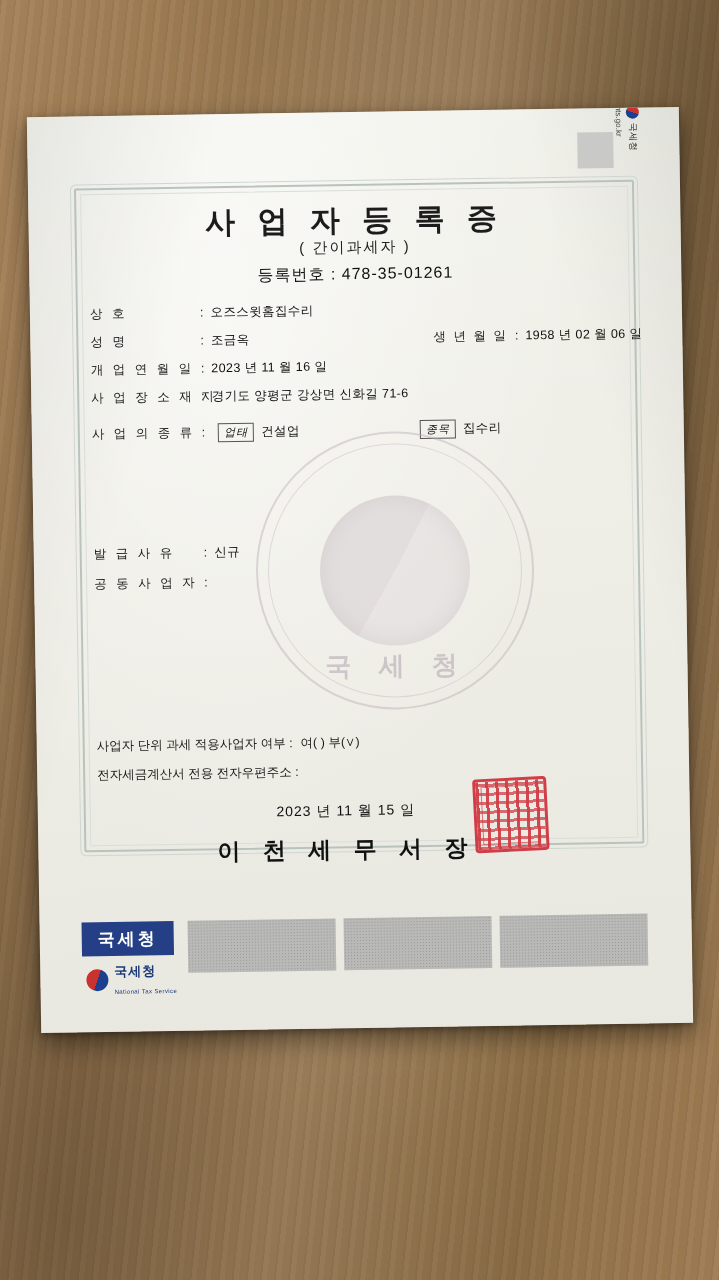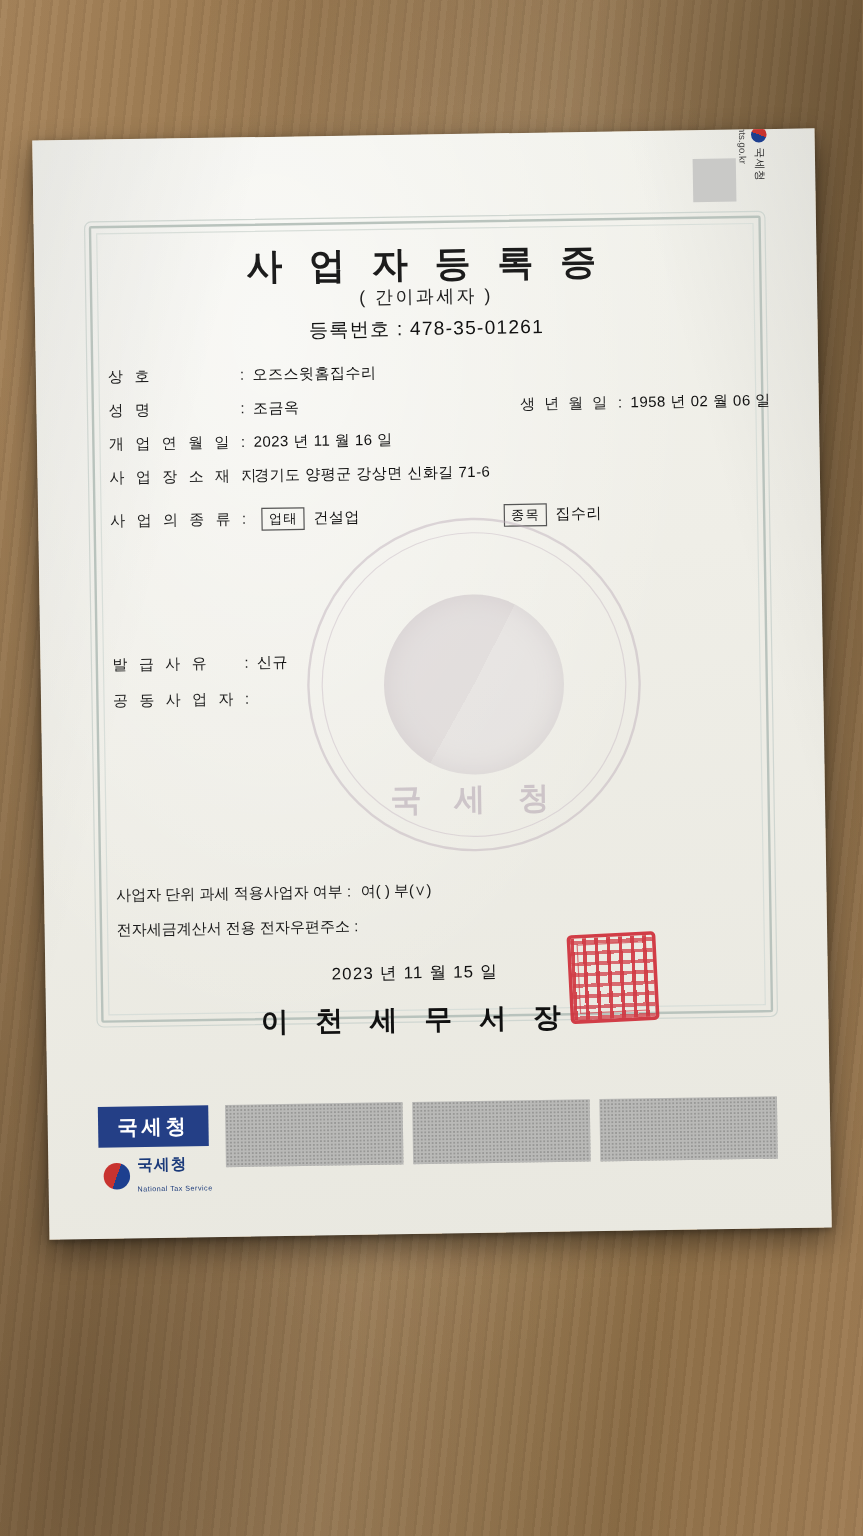--- a/index.html
+++ b/index.html
@@ -97,21 +97,21 @@
   .lbl{letter-spacing:3px;color:#1d1d1d;}
   .lbl.w2{width:110px;}
   .colon{padding:0 7px 0 0;}
   .val{letter-spacing:0.4px;color:#111;}
   .spacer{flex:0 0 auto;}
   .right-group{margin-left:auto;display:flex;align-items:baseline;}
   .right-group .lbl{letter-spacing:2px;}
 
   .biztype{margin-top:18px;display:flex;align-items:center;font-size:12.5px;}
   .boxed{
-    border:1px solid #555;padding:1px 5px;font-size:11px;margin-right:7px;letter-spacing:1px;color:#111;
+    border:1px solid #555;padding:1px 5px;font-size:11px;margin-right:7px;letter-spacing:1px;color:#111;font-style:italic;
   }
   .biztype .seg2{margin-left:120px;display:flex;align-items:center;}
 
   .issue{position:absolute;left:60px;top:430px;font-size:12.5px;color:#1a1a1a;}
   .issue .row{margin-bottom:13px;}
 
   
   #watermark{
     position:absolute;left:222px;top:320px;width:278px;height:278px;
     opacity:0.42;pointer-events:none;

